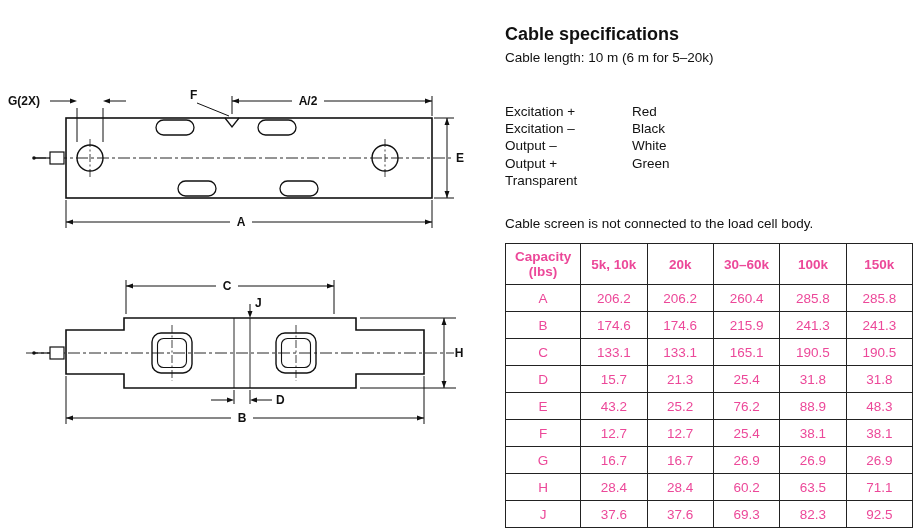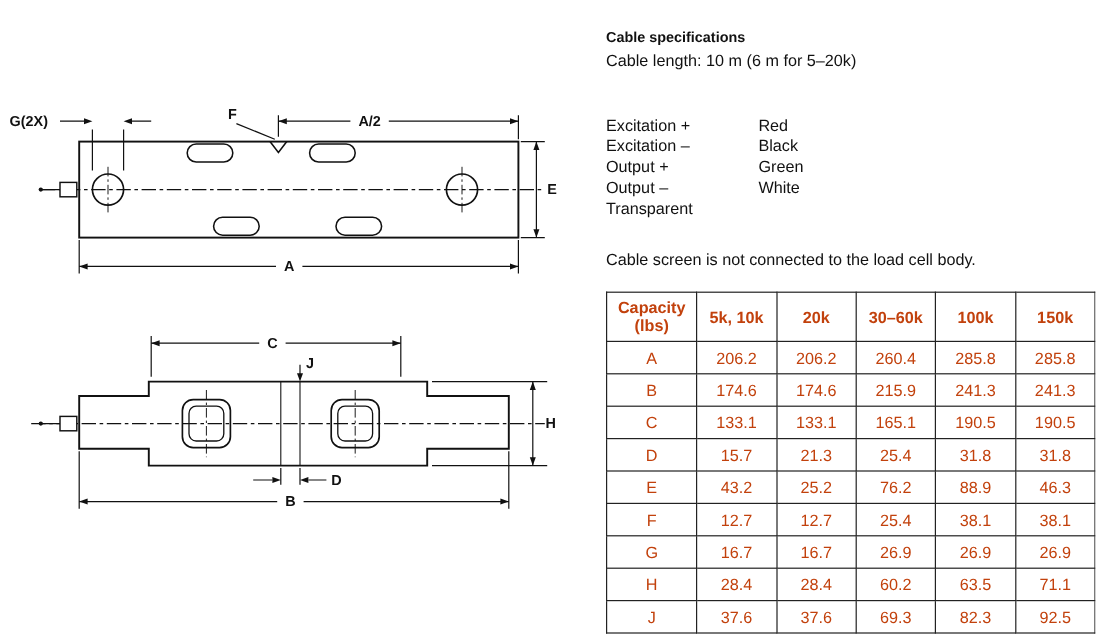--- a/index.html
+++ b/index.html
@@ -9,30 +9,30 @@
   }
   svg text{
     font-family:"Liberation Sans",sans-serif;
     font-weight:bold;font-size:12px;fill:#111;
   }
   .drawing{position:absolute;left:4px;}
   .drawing.side{top:78px;}
   .drawing.top{top:262px;}
 
   .right-col{position:absolute;left:505px;top:24px;width:402px;}
-  .specs-title{font-weight:bold;font-size:12px;}
+  .specs-title{font-weight:bold;font-size:18px;}
   .specs-line{font-size:13.5px;margin-top:5px;}
   .wires{margin-top:38px;}
   .wire-row{display:flex;font-size:13.5px;line-height:17.2px;}
   .wire-label{width:127px;}
   .screen-note{margin-top:27px;font-size:13.5px;}
 
   .dims-table{
     position:absolute;left:505px;top:243px;border-collapse:collapse;
-    font-size:13.5px;color:#c2410c;table-layout:fixed;
+    font-size:13.5px;color:#ec4899;table-layout:fixed;
   }
   .dims-table th,.dims-table td{
     border:1px solid #222;text-align:center;vertical-align:middle;padding:0 2px;
   }
   .dims-table th{font-weight:bold;height:40px;width:65px;}
   .dims-table th.cap{width:72px;}
   .dims-table td{height:26px;}
 </style>
 </head>
 <body>
@@ -163,26 +163,26 @@
     <div class="wires">
       <div class="wire-row">
         <span class="wire-label">Excitation +</span>
         <span class="wire-color">Red</span>
       </div>
       <div class="wire-row">
         <span class="wire-label">Excitation –</span>
         <span class="wire-color">Black</span>
       </div>
       <div class="wire-row">
+        <span class="wire-label">Output –</span>
+        <span class="wire-color">White</span>
+      </div>
+      <div class="wire-row">
         <span class="wire-label">Output +</span>
         <span class="wire-color">Green</span>
-      </div>
-      <div class="wire-row">
-        <span class="wire-label">Output –</span>
-        <span class="wire-color">White</span>
       </div>
       <div class="wire-row">
         <span class="wire-color">Transparent</span>
       </div>
     </div>
     <div class="screen-note">Cable screen is not connected to the load cell body.</div>
   </div>
 
   <table class="dims-table">
     <thead>
@@ -227,21 +227,21 @@
         <td>25.4</td>
         <td>31.8</td>
         <td>31.8</td>
       </tr>
       <tr>
         <td>E</td>
         <td>43.2</td>
         <td>25.2</td>
         <td>76.2</td>
         <td>88.9</td>
-        <td>46.3</td>
+        <td>48.3</td>
       </tr>
       <tr>
         <td>F</td>
         <td>12.7</td>
         <td>12.7</td>
         <td>25.4</td>
         <td>38.1</td>
         <td>38.1</td>
       </tr>
       <tr>

